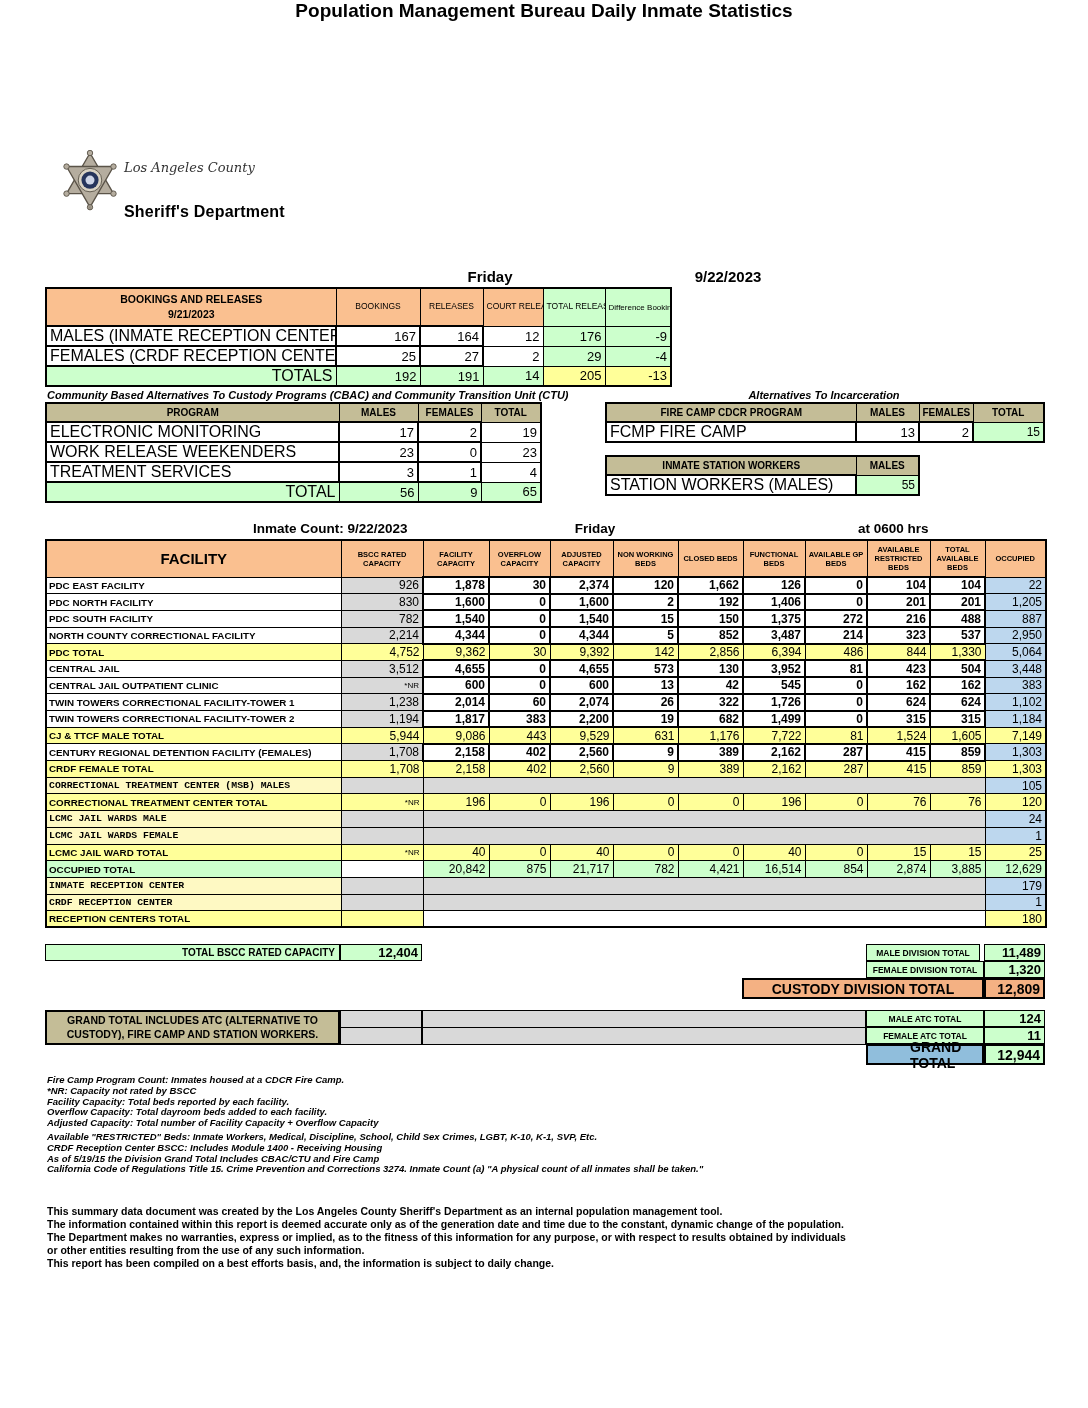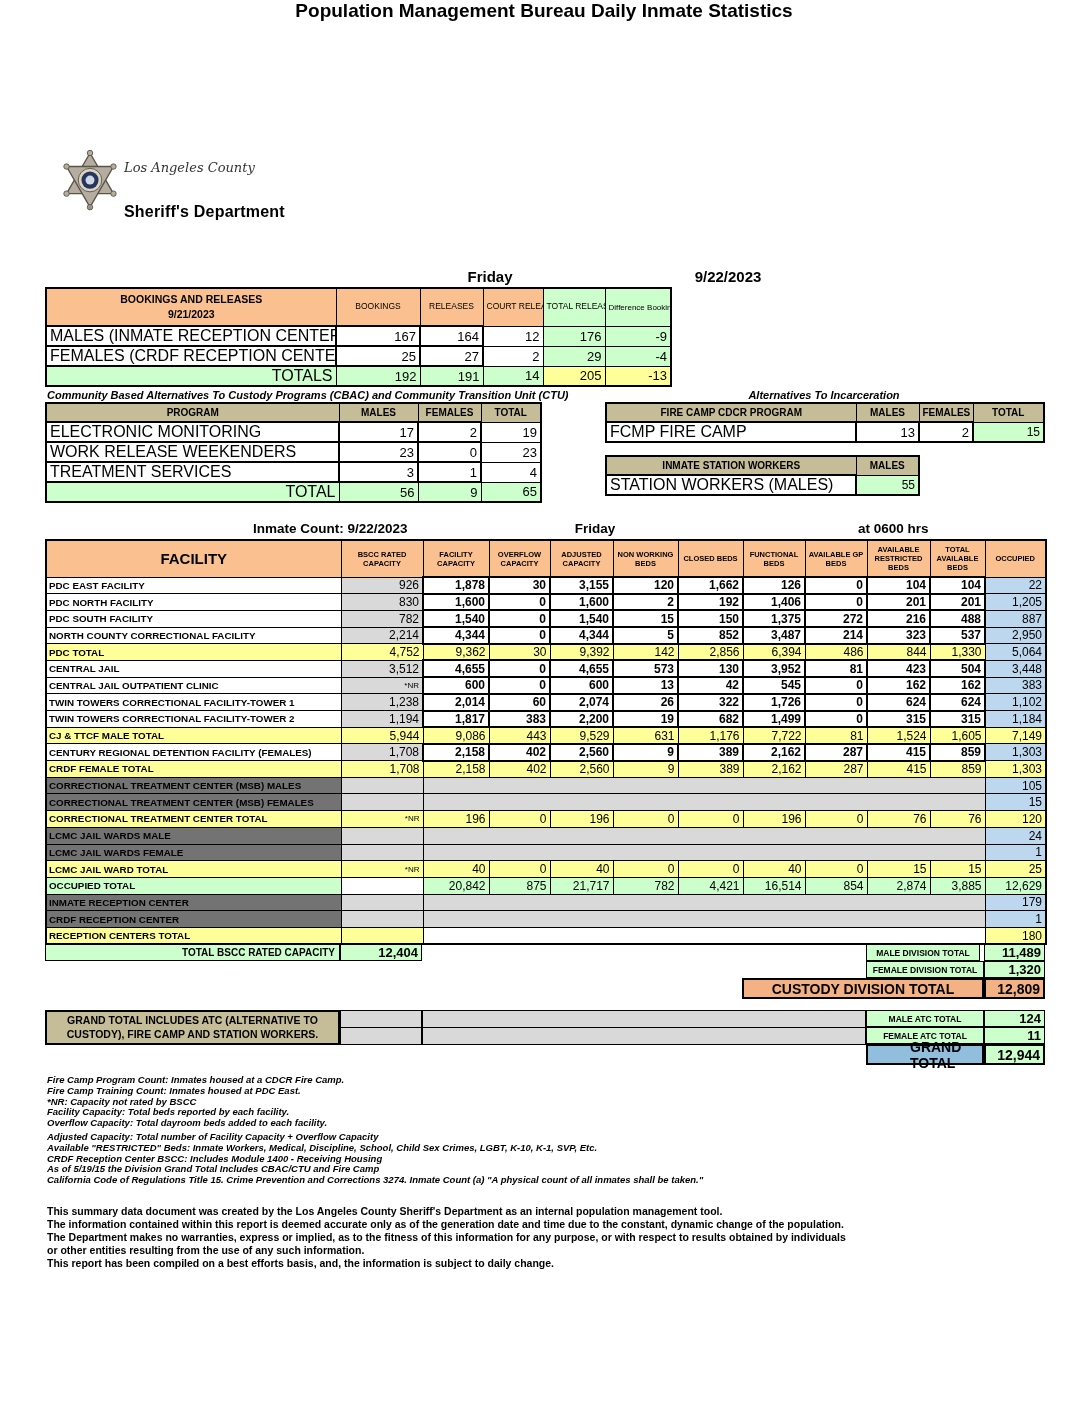--- a/index.html
+++ b/index.html
@@ -39,21 +39,21 @@
   #ftable td{height:16.7px;font-size:12px;text-align:right;}
   #ftable .fc-label{text-align:left;font-weight:bold;font-size:9.8px;padding-left:2px;}
   #ftable .nr{font-size:8px;}
   tr.k-data .fc-label{background:#fff;}
   tr.k-data .fc-bscc{background:#D9D9D9;}
   tr.k-data .fc-num{background:#fff;font-weight:bold;border-width:2px;}
   tr.k-data .fc-occ{background:#BDD7EE;}
   tr.k-subtotal td{background:#FFFF99;}
   tr.k-subtotal .fc-label{text-align:right;padding-right:4px;}
   tr.k-subtotal.occ-blue .fc-occ{background:#BDD7EE;}
-  tr.k-merged .fc-label{background:#737373;}
+  tr.k-merged .fc-label{background:#fef9c3;font-family:Liberation Mono, monospace;}
   tr.k-merged .fc-bscc,tr.k-merged .fc-merged{background:#D9D9D9;}
   tr.k-merged .fc-occ{background:#BDD7EE;}
   tr.k-occupied-total td{background:#CCFFCC;}
   tr.k-occupied-total .fc-bscc{background:#fff;}
   tr.k-occupied-total .fc-label{text-align:right;padding-right:4px;}
   tr.k-reception-total td{background:#FFFF99;}
   tr.k-reception-total .fc-merged{background:#fff;}
   tr.k-reception-total .fc-label{text-align:right;padding-right:4px;}
   
   .cellbox{border:1px solid #000;display:flex;align-items:center;box-sizing:border-box;}
@@ -265,21 +265,21 @@
         <th>TOTAL AVAILABLE BEDS</th>
         <th>OCCUPIED</th>
       </tr>
     </thead>
     <tbody id="facility-body">
         <tr class="k-data">
           <td class="fc-label">PDC EAST FACILITY</td>
           <td class="fc-bscc">926</td>
           <td class="fc-num">1,878</td>
           <td class="fc-num">30</td>
-          <td class="fc-num">3,155</td>
+          <td class="fc-num">2,374</td>
           <td class="fc-num">120</td>
           <td class="fc-num">1,662</td>
           <td class="fc-num">126</td>
           <td class="fc-num">0</td>
           <td class="fc-num">104</td>
           <td class="fc-num">104</td>
           <td class="fc-occ">22</td>
         </tr>
         <tr class="k-data">
           <td class="fc-label">PDC NORTH FACILITY</td>
@@ -433,26 +433,20 @@
           <td class="fc-num">287</td>
           <td class="fc-num">415</td>
           <td class="fc-num">859</td>
           <td class="fc-occ">1,303</td>
         </tr>
         <tr class="k-merged">
           <td class="fc-label">CORRECTIONAL TREATMENT CENTER (MSB) MALES</td>
           <td class="fc-bscc"></td>
           <td class="fc-merged" colspan="9"></td>
           <td class="fc-occ">105</td>
-        </tr>
-        <tr class="k-merged">
-          <td class="fc-label">CORRECTIONAL TREATMENT CENTER (MSB) FEMALES</td>
-          <td class="fc-bscc"></td>
-          <td class="fc-merged" colspan="9"></td>
-          <td class="fc-occ">15</td>
         </tr>
         <tr class="k-subtotal">
           <td class="fc-label">CORRECTIONAL TREATMENT CENTER  TOTAL</td>
           <td class="fc-bscc nr">*NR</td>
           <td class="fc-num">196</td>
           <td class="fc-num">0</td>
           <td class="fc-num">196</td>
           <td class="fc-num">0</td>
           <td class="fc-num">0</td>
           <td class="fc-num">196</td>
@@ -541,21 +535,20 @@
   <div class="abs cellbox gray" style="left:422px;top:1027px;width:444px;height:18px;"></div>
   <div class="abs cellbox cb-label green" style="left:866px;top:1010px;width:118px;height:17px;">MALE ATC TOTAL</div>
   <div class="abs cellbox cb-value green" style="left:984px;top:1010px;width:61px;height:17px;">124</div>
   <div class="abs cellbox cb-label green" style="left:866px;top:1027px;width:118px;height:17px;">FEMALE ATC TOTAL</div>
   <div class="abs cellbox cb-value green" style="left:984px;top:1027px;width:61px;height:17px;">11</div>
   <div class="abs cellbox cb-label cb-big" style="left:866px;top:1044px;width:118px;height:21px;background:#90BEDC;font-size:14px;padding-left:42px;">GRAND TOTAL</div>
   <div class="abs cellbox cb-value cb-big green" style="left:984px;top:1044px;width:61px;height:21px;">12,944</div>
 
   <div class="abs" id="footnotes" style="left:47px;top:1075px;width:900px;">
       <div>Fire Camp Program Count: Inmates housed at a CDCR Fire Camp.</div>
-      <div>Fire Camp Training Count: Inmates housed at PDC East.</div>
       <div>*NR: Capacity not rated by BSCC</div>
       <div>Facility Capacity: Total beds reported by each facility.</div>
       <div>Overflow Capacity: Total dayroom beds added to each facility.</div>
       <div>Adjusted Capacity: Total number of Facility Capacity + Overflow Capacity</div>
       <div>Available "RESTRICTED" Beds: Inmate Workers, Medical, Discipline, School, Child Sex Crimes,  LGBT, K-10, K-1, SVP, Etc.</div>
       <div>CRDF Reception Center BSCC: Includes Module 1400 - Receiving Housing</div>
       <div>As of 5/19/15 the Division Grand Total Includes CBAC/CTU and Fire Camp</div>
       <div>California Code of Regulations Title 15. Crime Prevention and Corrections 3274. Inmate Count (a) "A physical count of all inmates shall be taken."</div>
     </div>
   <div class="abs" id="disclaimer" style="left:47px;top:1205px;width:980px;">

